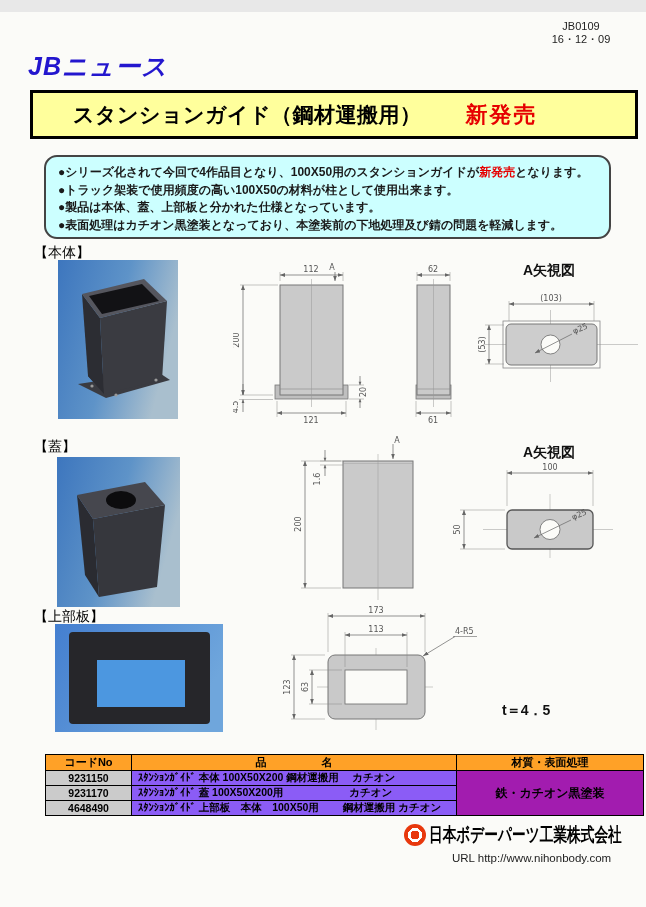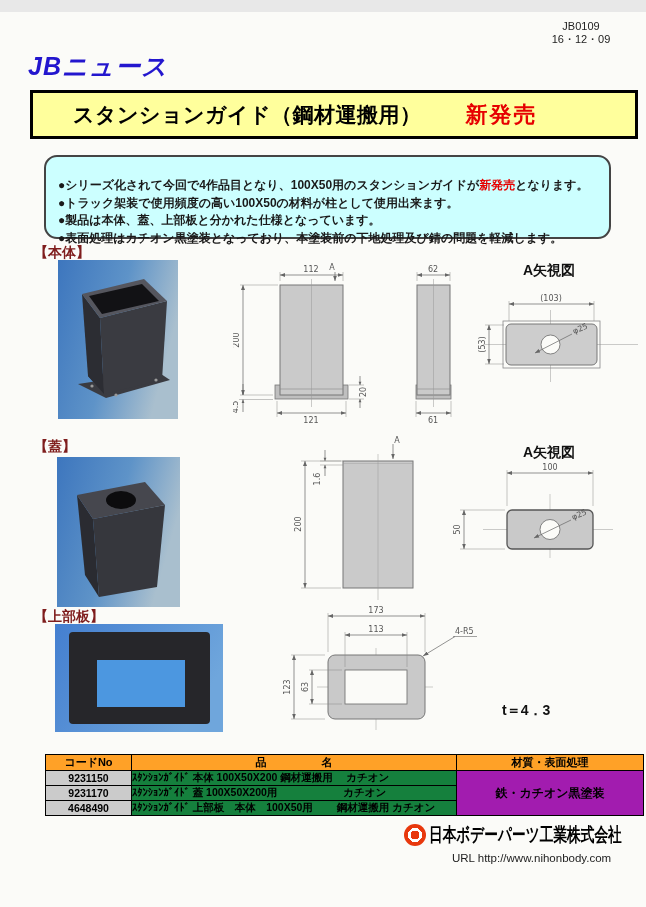--- a/index.html
+++ b/index.html
@@ -9,40 +9,40 @@
 
   #doc-id{left:540px;top:8px;width:82px;text-align:center;font-size:11px;line-height:1.2;color:#222}
   #jb-logo{left:28px;top:38px;font-size:25px;font-weight:900;font-style:italic;color:#2316CE;letter-spacing:1px}
 
   #banner{left:30px;top:78px;width:608px;height:49px;background:#FFFF9C;border:3px solid #000;
           display:flex;align-items:center;padding-left:40px}
   #banner .t{font-size:21px;font-weight:bold;color:#000;letter-spacing:.5px}
   #banner .b{font-size:22px;font-weight:bold;color:#E60000;margin-left:44px;letter-spacing:2px}
 
   #info-box{left:44px;top:143px;width:567px;height:84px;background:#CCFFFF;border:2px solid #444;
-            border-radius:13px;padding:20px 12px}
+            border-radius:13px;padding:7px 12px}
   #info-box p{font-size:12px;font-weight:bold;color:#1a1a1a;line-height:17.5px;white-space:nowrap}
   .red{color:#E60000}
 
-  .seclabel{font-size:14px;font-weight:bold;color:#7f1d1d}
+  .seclabel{font-size:14px;font-weight:normal;color:#000000}
   .aview-label{font-size:14px;font-weight:bold;color:#111}
 
   .dim{font-size:8px;fill:#555;font-family:"DejaVu Sans",sans-serif}
   .dimline{stroke:#666;stroke-width:.7;fill:none}
   .extline{stroke:#8a8a8a;stroke-width:.5}
   .cline{stroke:#999;stroke-width:.5}
 
   #thickness-note{left:502px;top:690px;font-size:14px;font-weight:bold;color:#111}
 
   #parts-table{left:45px;top:742px;width:566px;border-collapse:collapse;table-layout:fixed;position:absolute}
   #parts-table th,#parts-table td{border:1.6px solid #000;overflow:hidden;white-space:nowrap}
   #parts-table th{height:15px;background:#FFA127;font-size:11px;font-weight:bold;color:#000}
   #parts-table td{height:14px;font-size:10.5px}
   #parts-table td.code{width:86px;background:#CBCBCB;text-align:center;font-weight:bold}
-  #parts-table td.name{width:325px;background:#15803d;font-weight:bold}
+  #parts-table td.name{width:325px;background:#8b5cf6;padding-left:6px;font-weight:bold}
   #parts-table td.mat{width:155px;background:#a21caf;text-align:center;font-weight:bold;font-size:12px}
 
   #footer-logo{left:404px;top:812px;width:22px;height:22px;border-radius:50%;
     background:radial-gradient(circle at center,#E8380D 0 4.5px,#fff 4.5px 7px,#E8380D 7px 11px)}
   #company{left:429px;top:810px;font-size:19px;font-weight:900;color:#000;
            transform:scaleX(.72);transform-origin:left center;white-space:nowrap;letter-spacing:0}
   #site-url{left:452px;top:840px;font-size:11.5px;color:#222}
 </style>
 </head>
 <body>
@@ -266,21 +266,21 @@
     <line x1="77" y1="66" x2="44" y2="66" class="extline"></line>
       <line x1="77" y1="100" x2="44" y2="100" class="extline"></line>
     <line x1="47" y1="66" x2="47" y2="100" class="dimline" marker-start="url(#ms)" marker-end="url(#me)"></line>
     <text x="43" y="83" transform="rotate(-90 43 83)" text-anchor="middle" class="dim">63</text>
 
     <text x="190" y="30" class="dim">4-R5</text>
     <line x1="188" y1="32.5" x2="212" y2="32.5" stroke="#666" stroke-width="0.6"></line>
     <line x1="190" y1="32.5" x2="158" y2="52" class="dimline" marker-end="url(#me)"></line>
   </svg>
 
-  <div id="thickness-note" class="abs">t＝4．3</div>
+  <div id="thickness-note" class="abs">t＝4．5</div>
 
   <table id="parts-table">
     <tbody>
         <tr>
       <th style="width:86px">コードNo</th>
       <th style="width:325px">品　　　　　名</th>
       <th style="width:187px">材質・表面処理</th>
     </tr>
     <tr>
       <td class="code">9231150</td>

